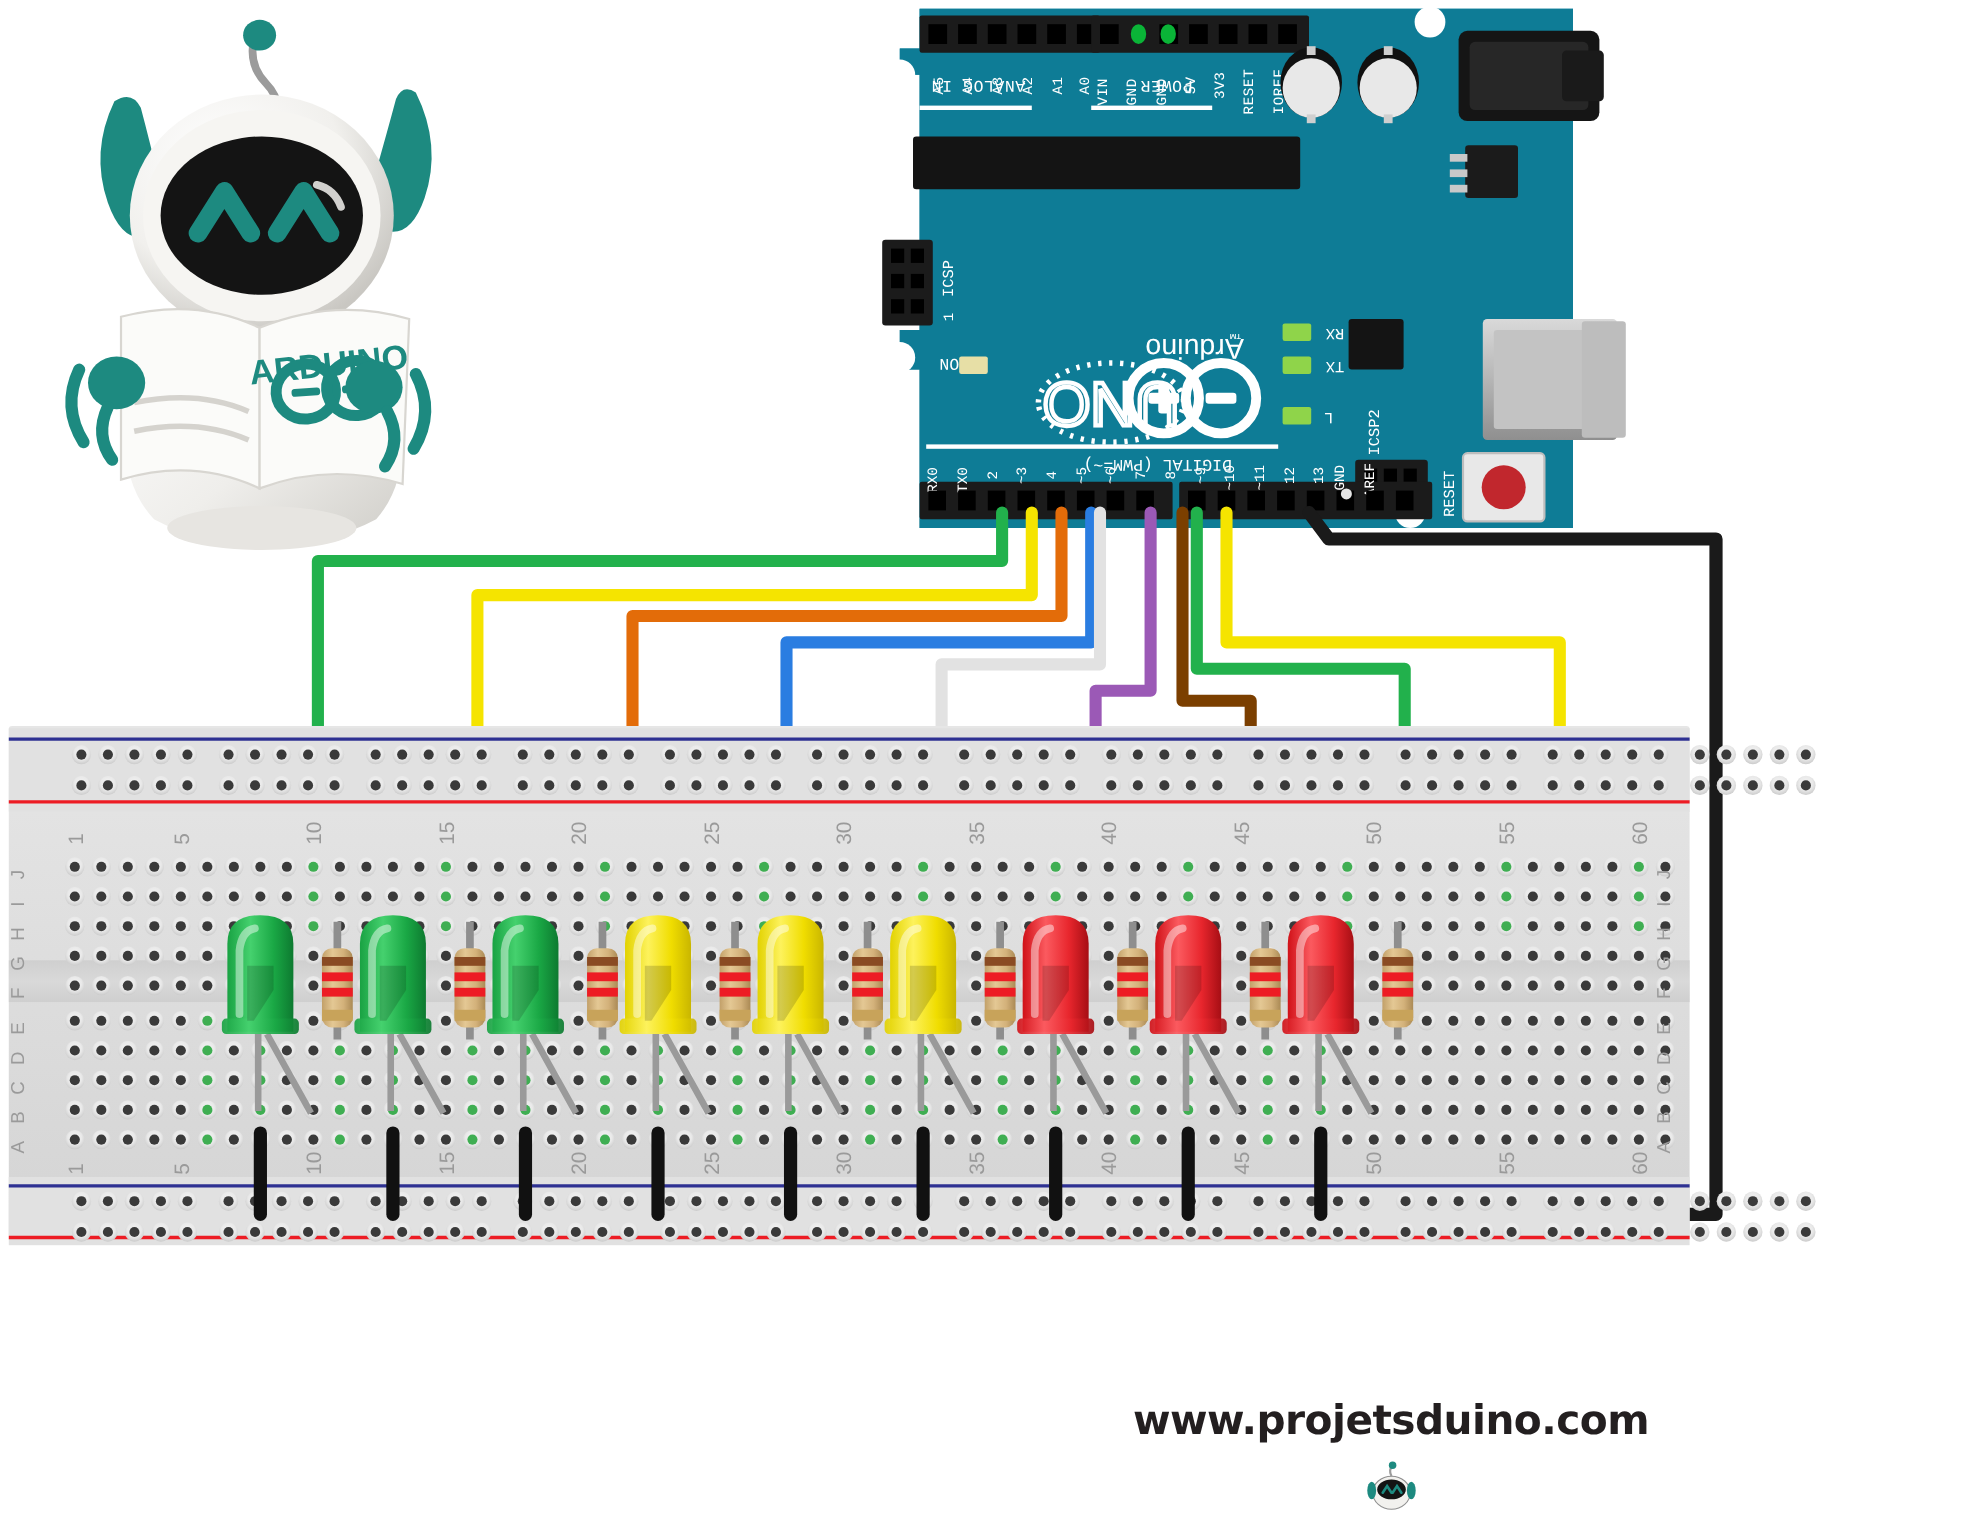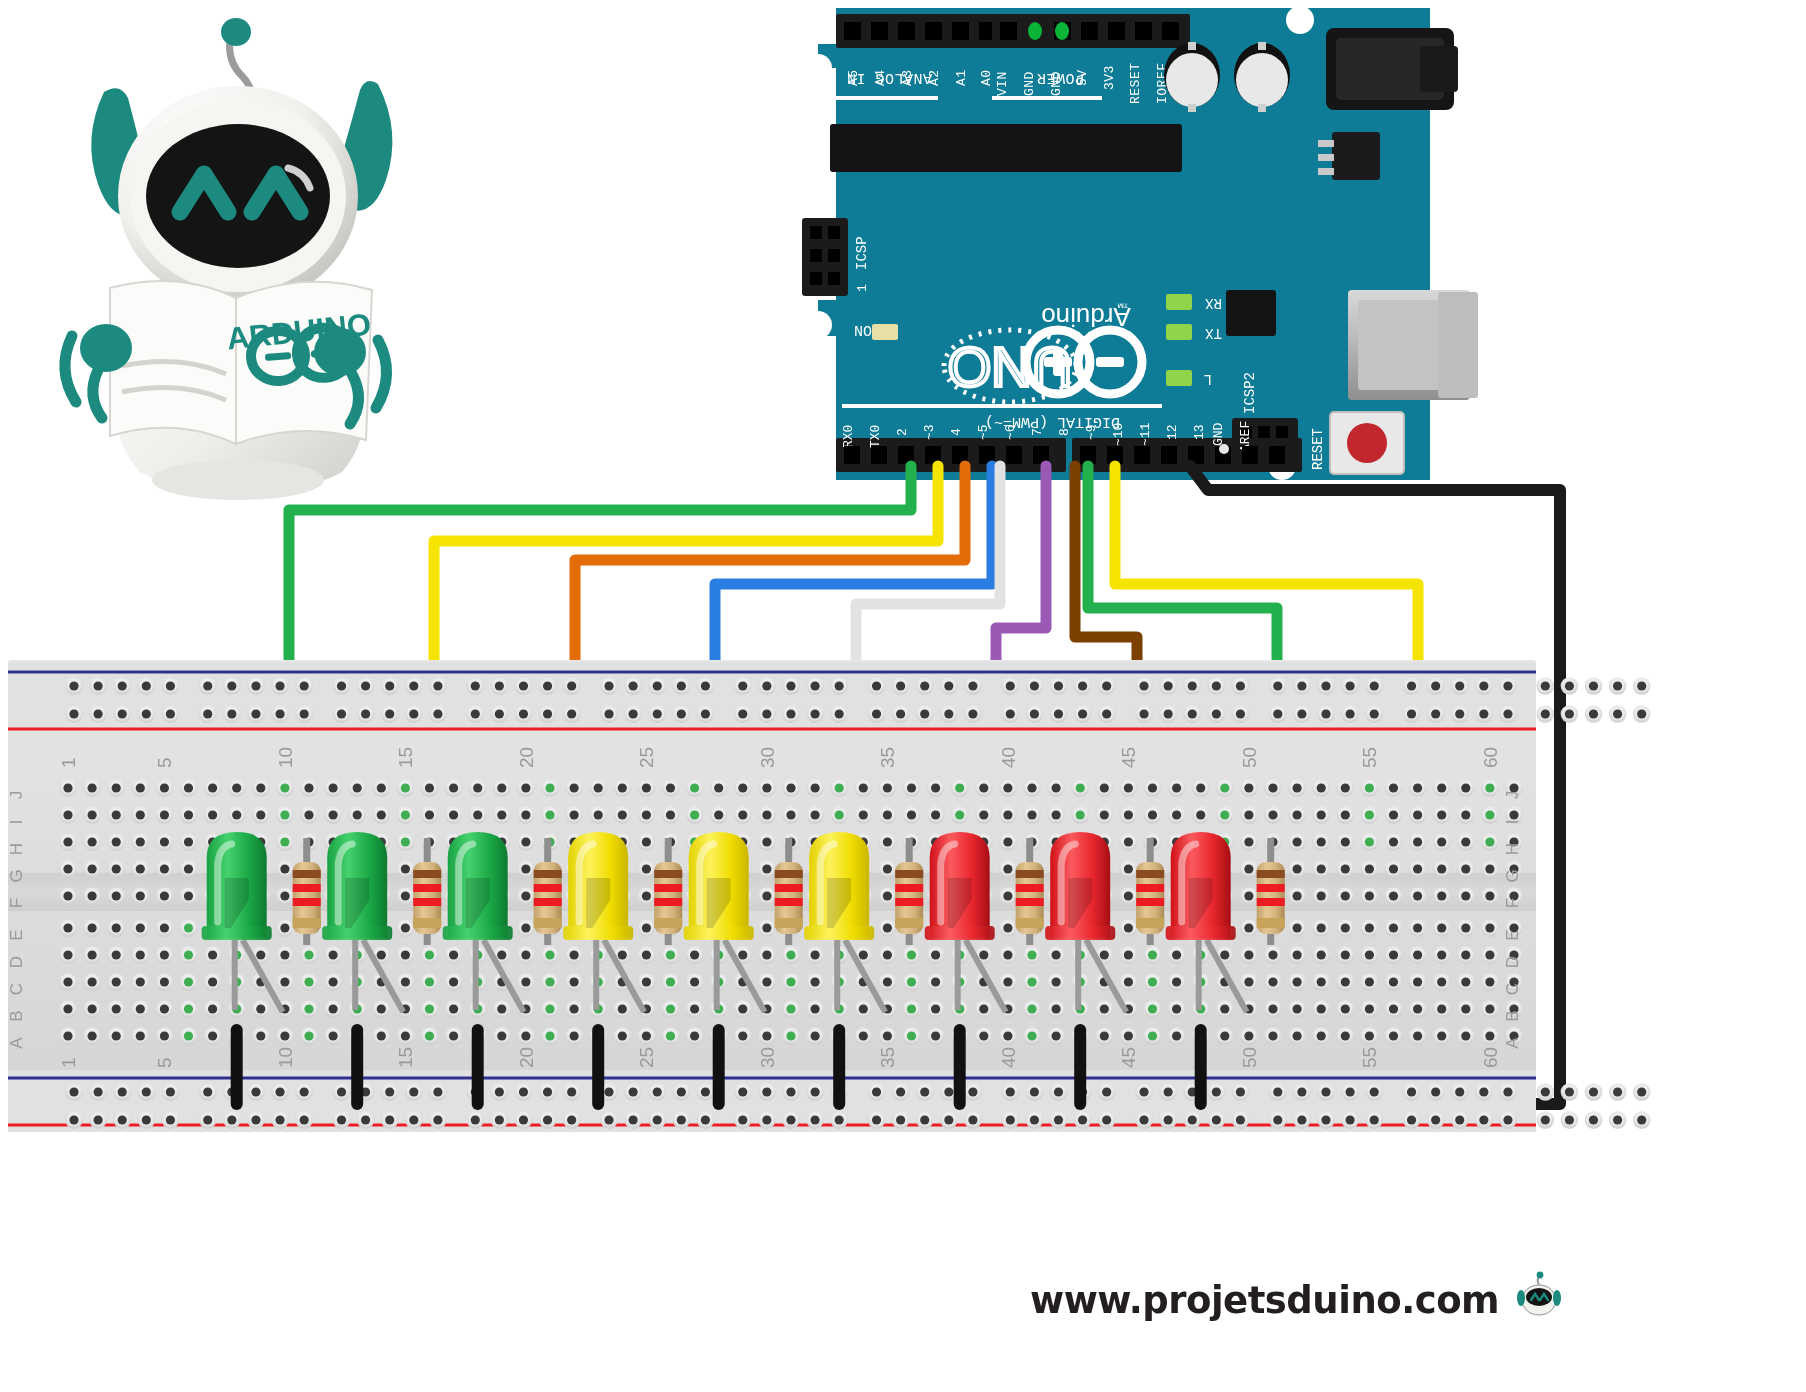--- a/index.html
+++ b/index.html
@@ -6,21 +6,21 @@
   body{width:1806px;height:1392px;position:relative;overflow:hidden;
        font-family:"Liberation Sans",sans-serif;}
   #stage{position:absolute;left:0;top:0;width:1806px;height:1392px;}
   svg.layer{position:absolute;left:0;top:0;width:1806px;height:1392px;}
 
   
   .board-label{font-family:"Liberation Mono",monospace;fill:#ffffff;}
 
   
   #footer-wrap{position:absolute;left:1030px;top:1270px;display:flex;
-               align-items:flex-end;gap:14px;}
+               align-items:center;gap:14px;flex-direction:column;}
   #site-url{font-family:"DejaVu Sans",sans-serif;font-weight:bold;
             font-size:37px;color:#231f20;letter-spacing:-0.5px;white-space:nowrap;}
 </style>
 </head>
 <body>
 
 <div id="stage">
 
   <svg class="layer" viewBox="0 0 1806 1392">
     <defs>

